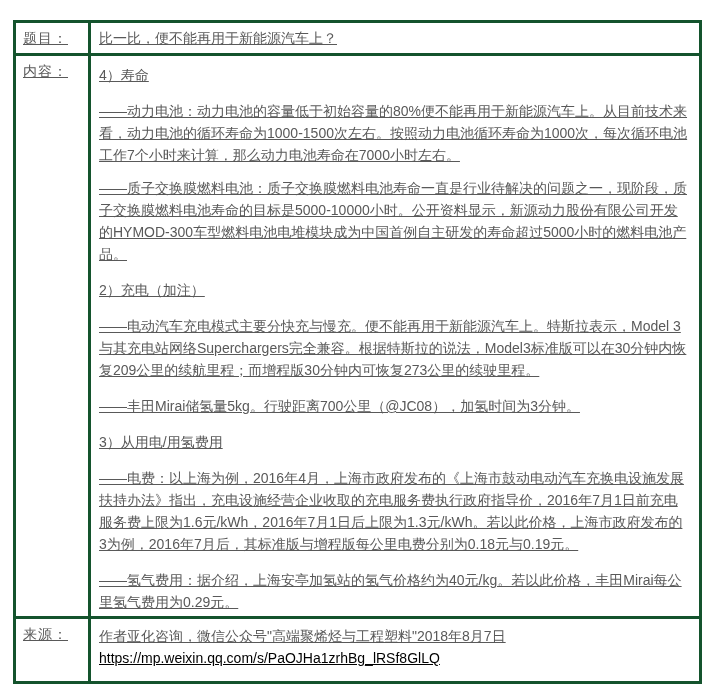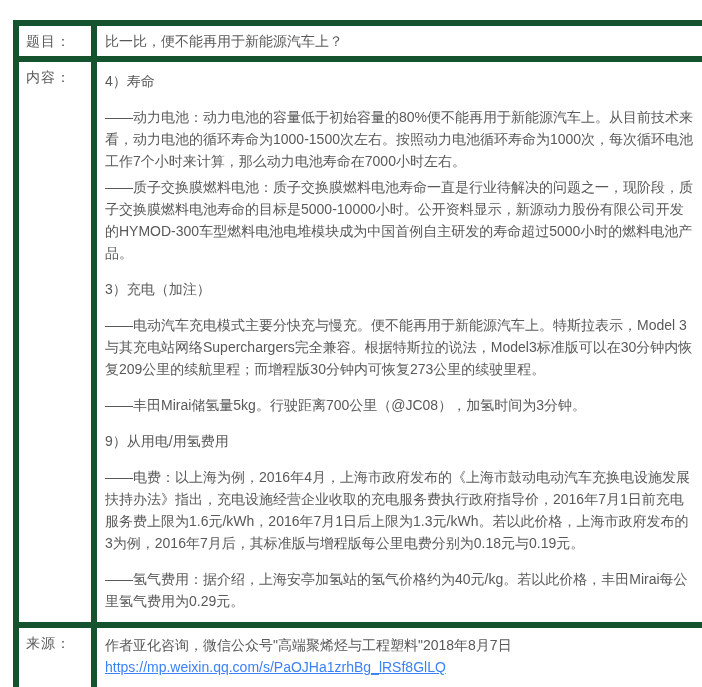--- a/index.html
+++ b/index.html
@@ -19,23 +19,24 @@
   }
   table.doc-table {
     position: absolute;
     left: 13px;
     top: 20px;
     width: 682px;
     border-collapse: collapse;
     table-layout: fixed;
   }
   table.doc-table td {
-    border: 6px solid #14532d;
+    border: 3px solid #14532d;
     vertical-align: top;
     padding: 0;
+    text-decoration: underline;
   }
   td.label-col {
     width: 72px;
   }
   td.value-col {
     width: 608px;
   }
   .label-inner {
     padding: 4px 4px 4px 7px;
     letter-spacing: 1px;
@@ -52,27 +53,27 @@
   }
   .source-inner {
     padding: 6px 8px 0 8px;
     height: 56px;
     overflow: hidden;
   }
   .content-inner p {
     margin: 0 0 14px 0;
   }
   .content-inner p.no-gap {
-    margin-bottom: 4px;
+    margin-bottom: 11px;
   }
   .source-line {
     margin: 0;
   }
   a.source-link {
-    color: #3b82f6;
+    color: #000000;
     text-decoration: underline;
     word-break: break-all;
   }
 </style>
 </head>
 <body>
 
 <div class="page">
   <table class="doc-table">
     <tbody>
@@ -86,24 +87,24 @@
       </tr>
       <tr>
         <td class="label-col">
           <div class="label-inner">内容：</div>
         </td>
         <td class="value-col">
           <div class="content-inner">
             <p>4）寿命</p>
             <p class="no-gap">——动力电池：动力电池的容量低于初始容量的80%便不能再用于新能源汽车上。从目前技术来看，动力电池的循环寿命为1000-1500次左右。按照动力电池循环寿命为1000次，每次循环电池工作7个小时来计算，那么动力电池寿命在7000小时左右。</p>
             <p>——质子交换膜燃料电池：质子交换膜燃料电池寿命一直是行业待解决的问题之一，现阶段，质子交换膜燃料电池寿命的目标是5000-10000小时。公开资料显示，新源动力股份有限公司开发的HYMOD-300车型燃料电池电堆模块成为中国首例自主研发的寿命超过5000小时的燃料电池产品。</p>
-            <p>3）充电（加注）</p>
+            <p>2）充电（加注）</p>
             <p>——电动汽车充电模式主要分快充与慢充。便不能再用于新能源汽车上。特斯拉表示，Model 3与其充电站网络Superchargers完全兼容。根据特斯拉的说法，Model3标准版可以在30分钟内恢复209公里的续航里程；而增程版30分钟内可恢复273公里的续驶里程。</p>
             <p>——丰田Mirai储氢量5kg。行驶距离700公里（@JC08），加氢时间为3分钟。</p>
-            <p>9）从用电/用氢费用</p>
+            <p>3）从用电/用氢费用</p>
             <p>——电费：以上海为例，2016年4月，上海市政府发布的《上海市鼓动电动汽车充换电设施发展扶持办法》指出，充电设施经营企业收取的充电服务费执行政府指导价，2016年7月1日前充电服务费上限为1.6元/kWh，2016年7月1日后上限为1.3元/kWh。若以此价格，上海市政府发布的 3为例，2016年7月后，其标准版与增程版每公里电费分别为0.18元与0.19元。</p>
             <p>——氢气费用：据介绍，上海安亭加氢站的氢气价格约为40元/kg。若以此价格，丰田Mirai每公里氢气费用为0.29元。</p>
           </div>
         </td>
       </tr>
       <tr>
         <td class="label-col">
           <div class="label-inner">来源：</div>
         </td>
         <td class="value-col">

